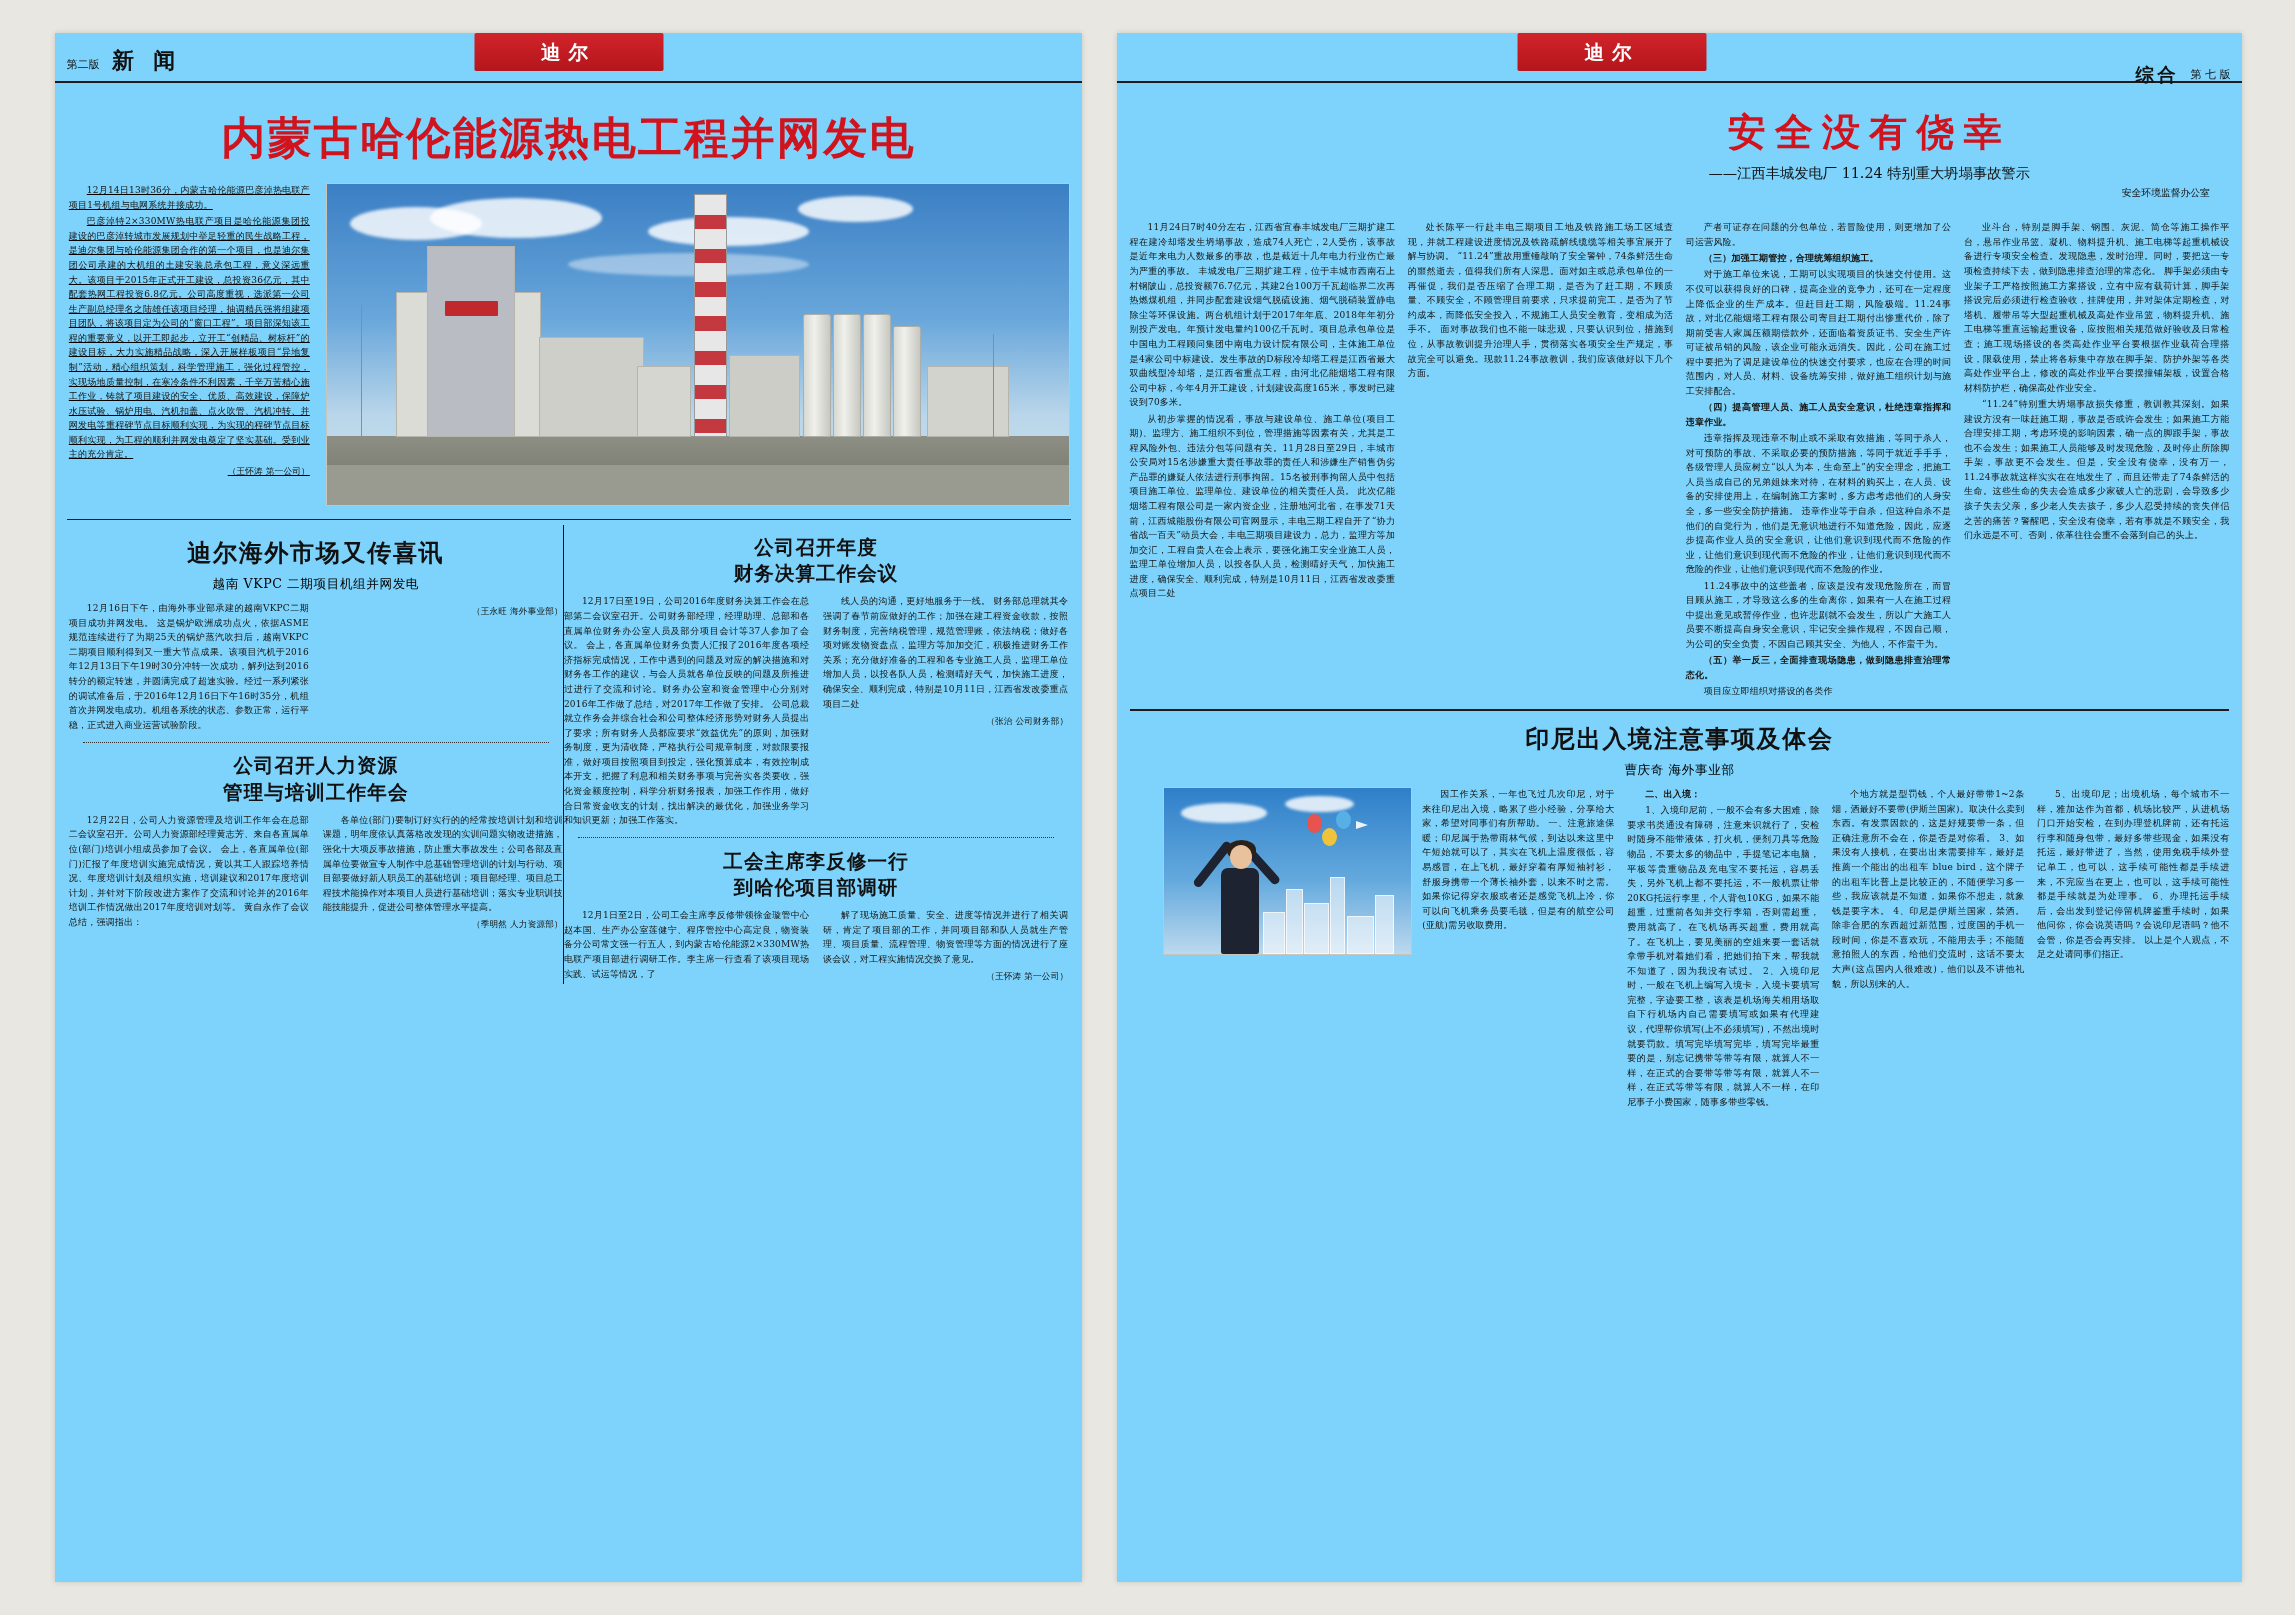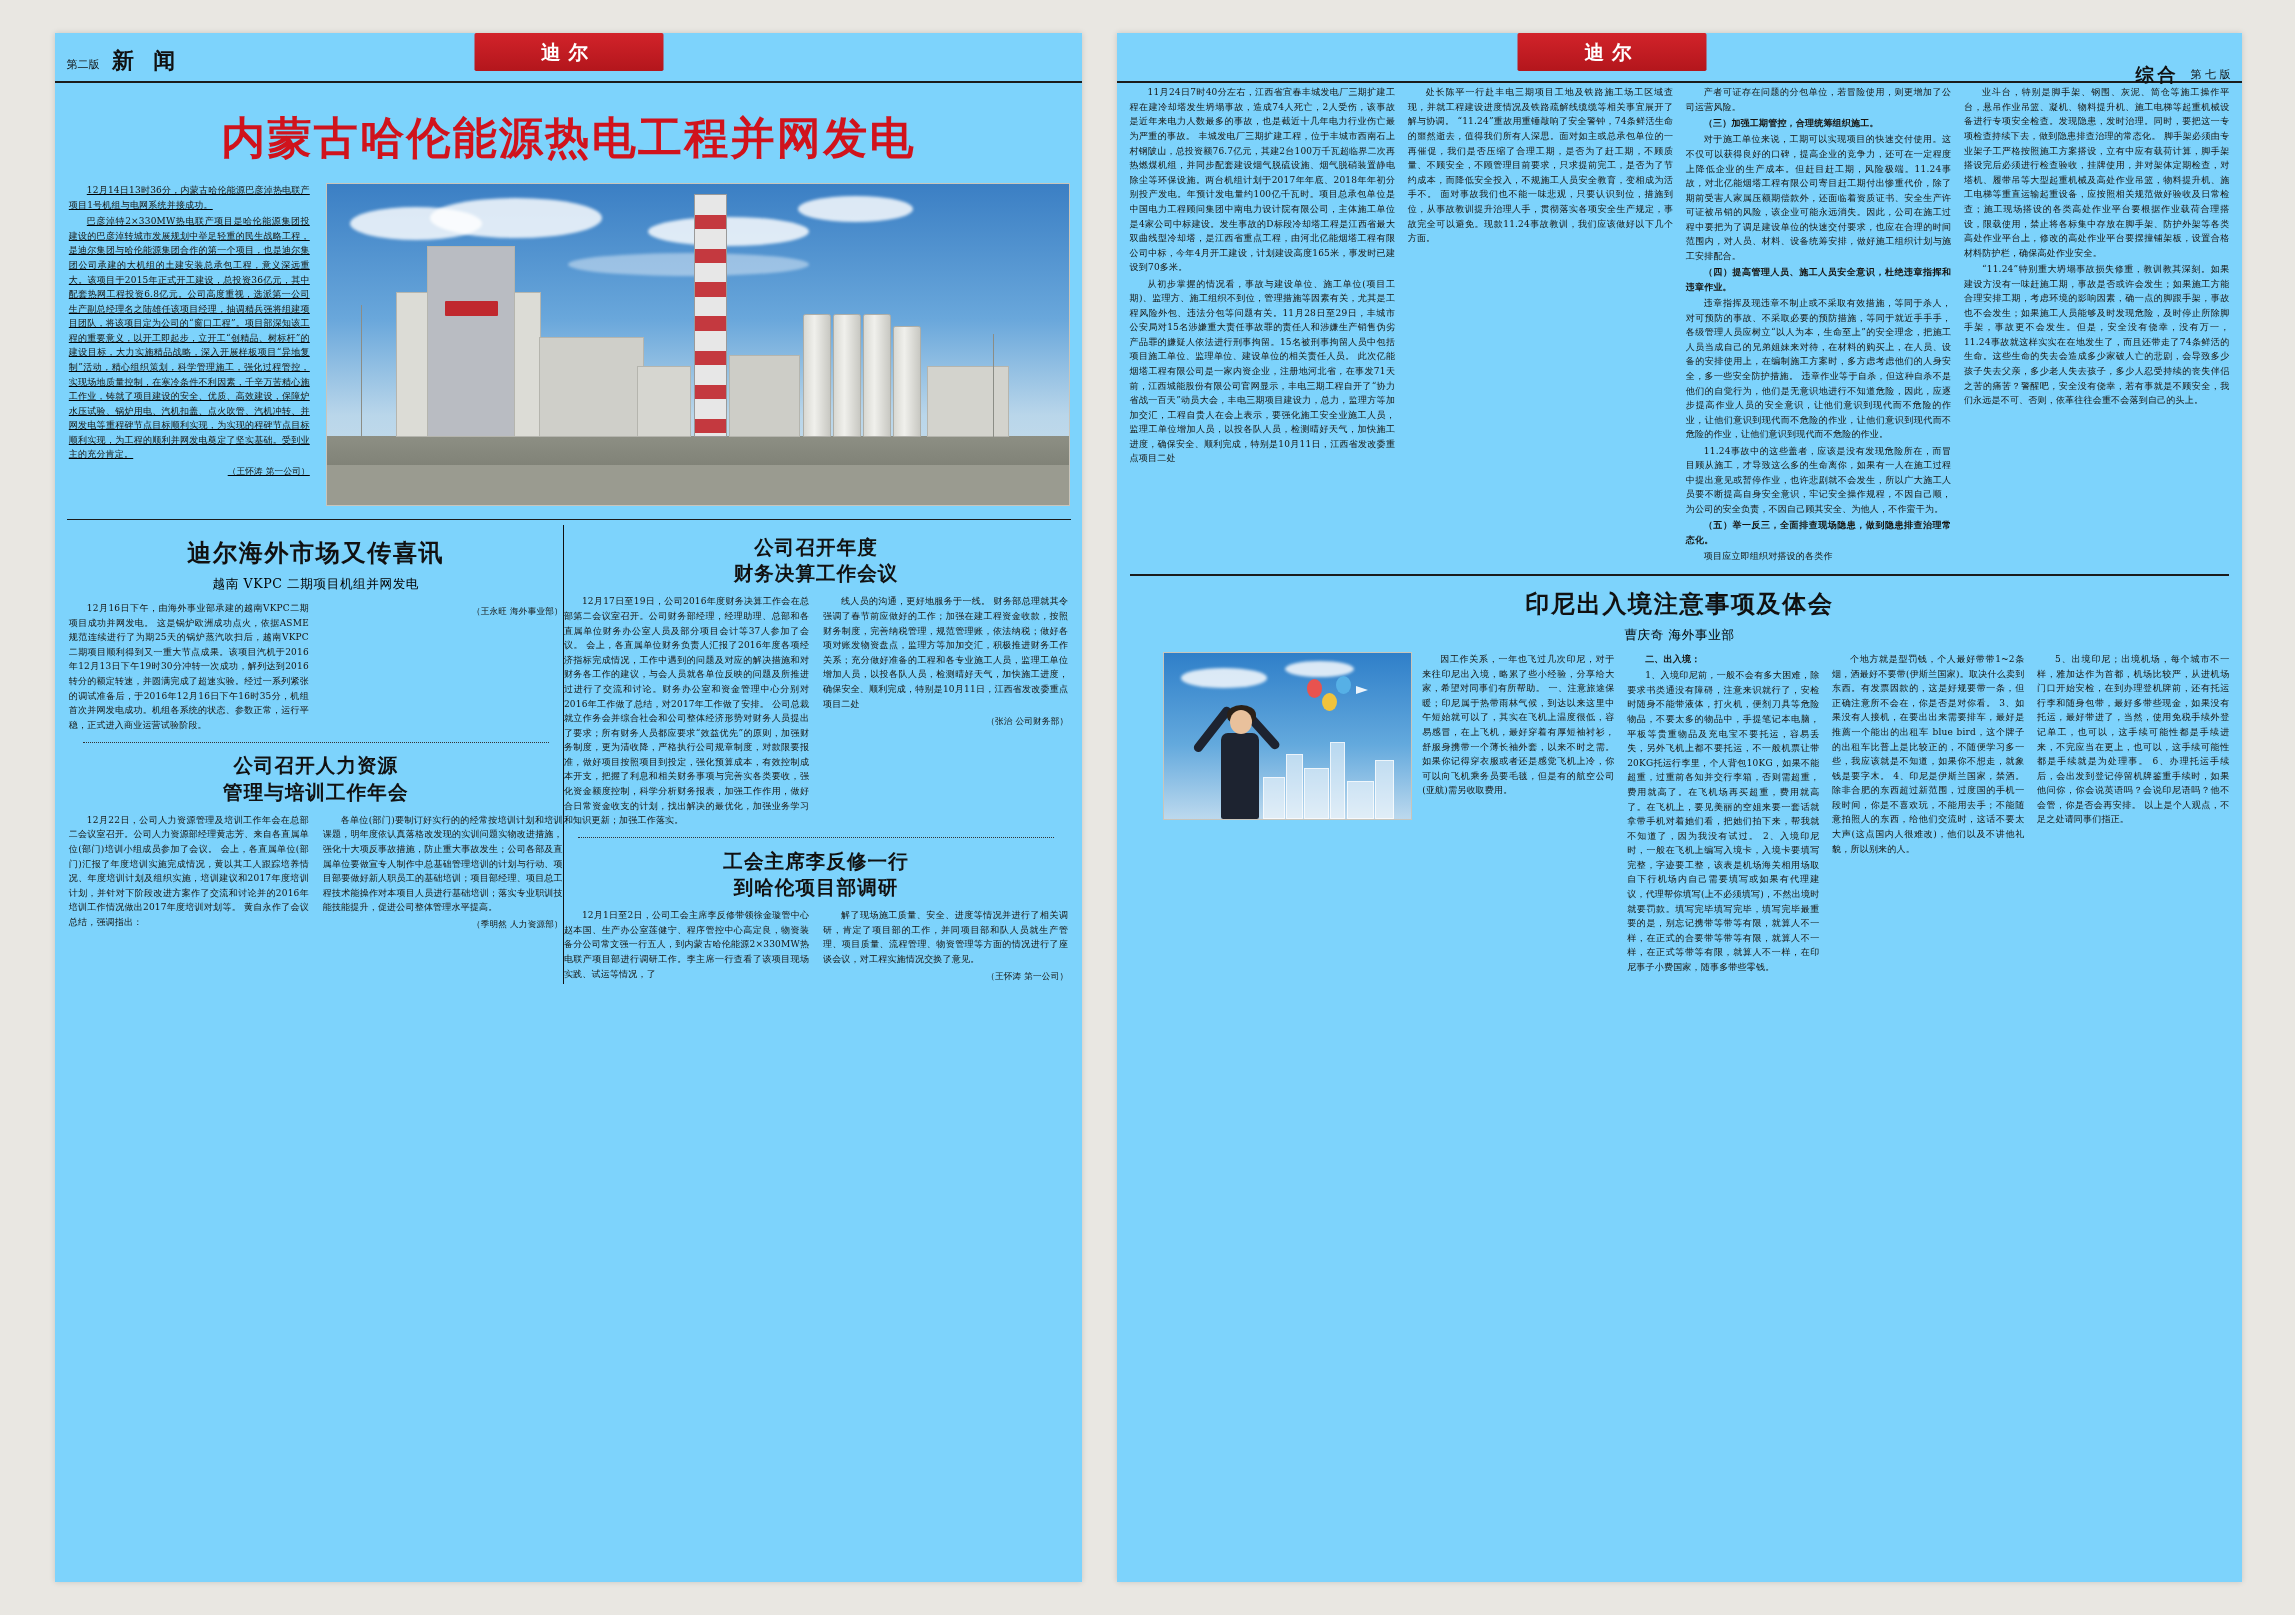--- a/index.html
+++ b/index.html
@@ -272,20 +272,33 @@
   <div class="sheet sheet-right">
 
     <div class="masthead">
       <div class="mast-logo shift" style="left:44%;">迪尔</div>
       <div class="mast-right">
         <span class="mast-section">综合</span>
         <span class="mast-pagelabel">第 七 版</span>
       </div>
     </div>
 
+    <div style="display:flex;padding:0 12.6px;gap:12.6px;">
+
+      <div style="width:367px;">
+
+        <div style="height:135px;"></div>
+      </div>
+
+      <div style="flex:1;">
+        <h1 class="headline-main hl-right">安全没有侥幸</h1>
+        <div class="subhead">——江西丰城发电厂 11.24 特别重大坍塌事故警示</div>
+        <div class="byline-right">安全环境监督办公室</div>
+      </div>
+    </div>
 
     <div style="display:flex;padding:0 12.6px;gap:12.6px;margin-top:2.3px;">
       <div class="ptext" style="flex:1;">
         <p>11月24日7时40分左右，江西省宜春丰城发电厂三期扩建工程在建冷却塔发生坍塌事故，造成74人死亡，2人受伤，该事故是近年来电力人数最多的事故，也是截近十几年电力行业伤亡最为严重的事故。
 丰城发电厂三期扩建工程，位于丰城市西南石上村钢陂山，总投资额76.7亿元，其建2台100万千瓦超临界二次再热燃煤机组，并同步配套建设烟气脱硫设施、烟气脱硝装置静电除尘等环保设施。两台机组计划于2017年年底、2018年年初分别投产发电。年预计发电量约100亿千瓦时。项目总承包单位是中国电力工程顾问集团中南电力设计院有限公司，主体施工单位是4家公司中标建设。发生事故的D标段冷却塔工程是江西省最大双曲线型冷却塔，是江西省重点工程，由河北亿能烟塔工程有限公司中标，今年4月开工建设，计划建设高度165米，事发时已建设到70多米。</p>
         <p>从初步掌握的情况看，事故与建设单位、施工单位(项目工期)、监理方、施工组织不到位，管理措施等因素有关，尤其是工程风险外包、违法分包等问题有关。11月28日至29日，丰城市公安局对15名涉嫌重大责任事故罪的责任人和涉嫌生产销售伪劣产品罪的嫌疑人依法进行刑事拘留。15名被刑事拘留人员中包括项目施工单位、监理单位、建设单位的相关责任人员。
 此次亿能烟塔工程有限公司是一家内资企业，注册地河北省，在事发71天前，江西城能股份有限公司官网显示，丰电三期工程自开了“协力省战一百天”动员大会，丰电三期项目建设力，总力，监理方等加加交汇，工程自贵人在会上表示，要强化施工安全业施工人员，监理工单位增加人员，以投各队人员，检测晴好天气，加快施工进度，确保安全、顺利完成，特别是10月11日，江西省发改委重点项目二处</p>
       </div>
       <div class="ptext" style="flex:1;">
         <p>处长陈平一行赴丰电三期项目工地及铁路施工场工区域查现，并就工程建设进度情况及铁路疏解线缆缆等相关事宜展开了解与协调。

